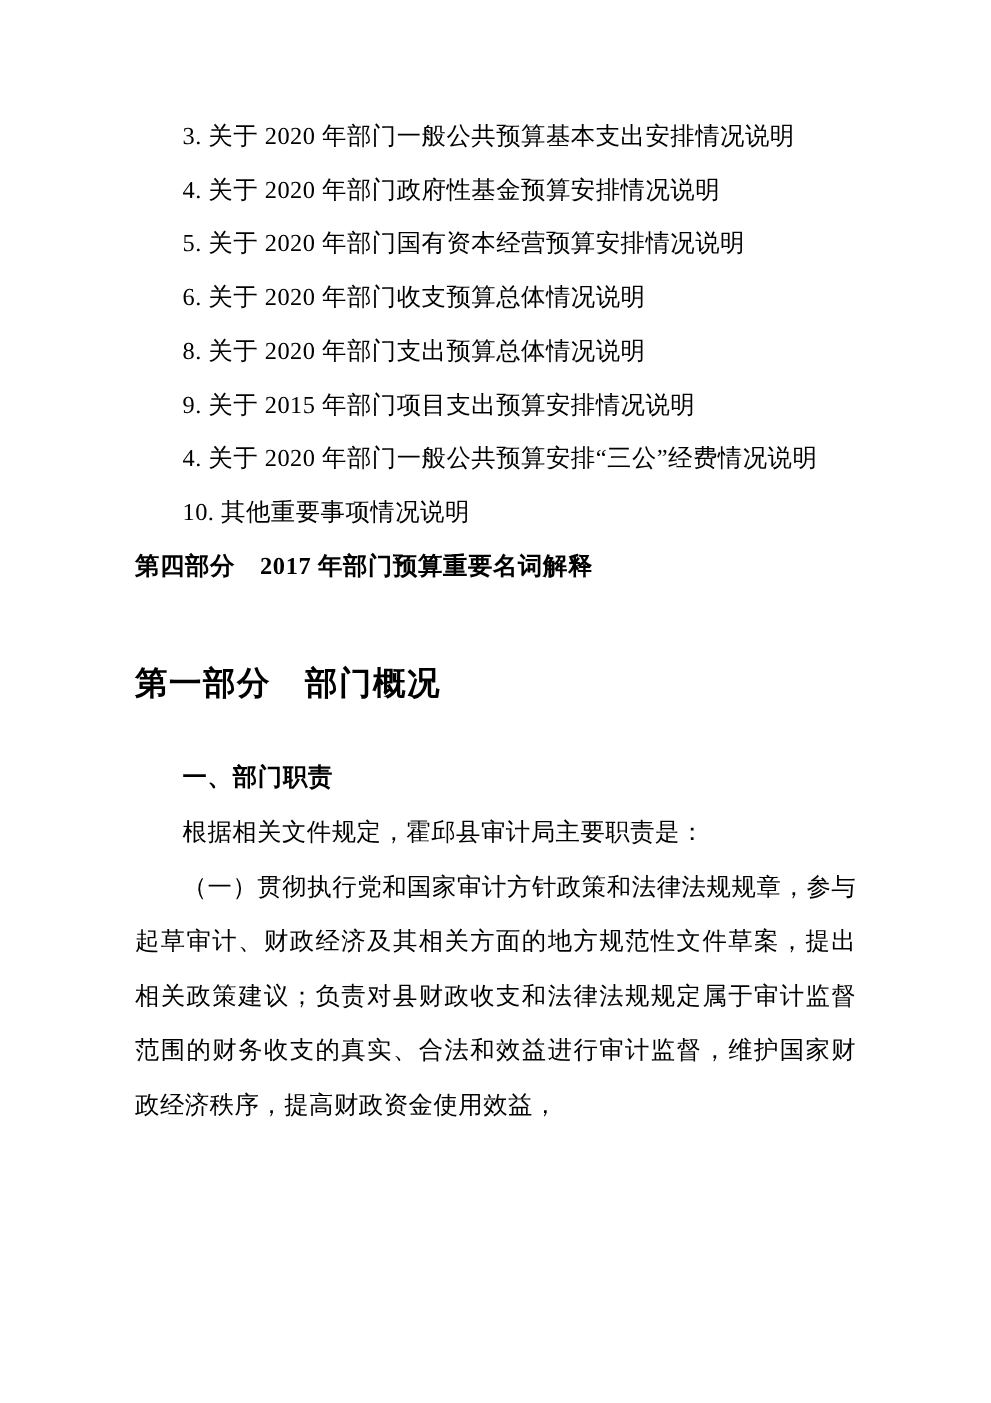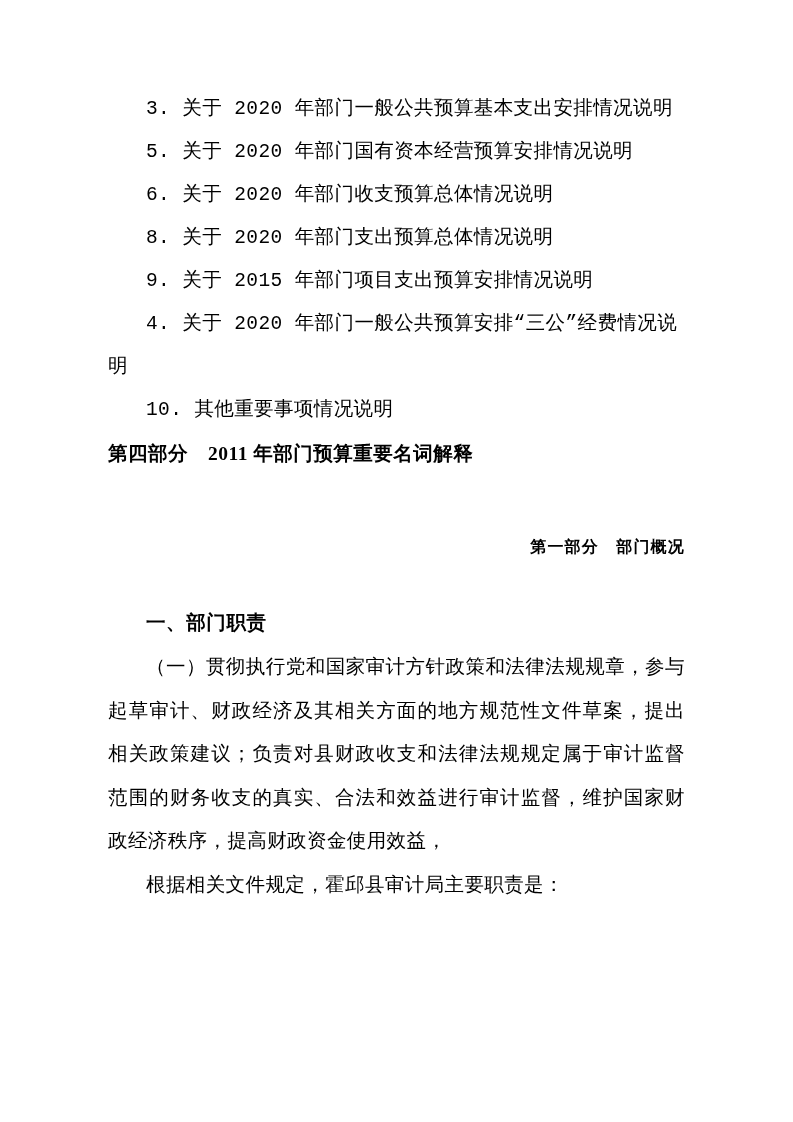--- a/index.html
+++ b/index.html
@@ -26,38 +26,37 @@
     margin: 0;
     padding: 0;
     list-style: none;
   }
   .toc-item {
     font-size: 19.5px;
     line-height: 43px;
     letter-spacing: 0.4px;
     text-indent: 38px;
     white-space: normal;
-    font-family: Liberation Mono, monospace;
   }
   .toc-item.hanging {
     text-indent: 38px;
   }
   .part-heading {
     font-size: 19.5px;
     line-height: 43px;
     font-weight: bold;
     letter-spacing: 0.5px;
     margin: 0;
     text-indent: 0;
   }
   .section-title {
-    font-size: 16px;
+    font-size: 26px;
     line-height: 40px;
     font-weight: bold;
-    text-align: right;
+    text-align: left;
     letter-spacing: 1.2px;
     margin: 52px 0 0 0;
   }
   .sub-heading {
     font-size: 19.5px;
     line-height: 44px;
     font-weight: bold;
     letter-spacing: 0.6px;
     margin: 34px 0 0 0;
     text-indent: 38px;
@@ -73,30 +72,31 @@
     text-justify: inter-ideograph;
   }
 </style>
 </head>
 <body>
 
 <div class="page">
 
   <ul class="toc-list">
     <li class="toc-item">3. 关于 2020 年部门一般公共预算基本支出安排情况说明</li>
+    <li class="toc-item">4. 关于 2020 年部门政府性基金预算安排情况说明</li>
     <li class="toc-item">5. 关于 2020 年部门国有资本经营预算安排情况说明</li>
     <li class="toc-item">6. 关于 2020 年部门收支预算总体情况说明</li>
     <li class="toc-item">8. 关于 2020 年部门支出预算总体情况说明</li>
     <li class="toc-item">9. 关于 2015 年部门项目支出预算安排情况说明</li>
     <li class="toc-item hanging">4. 关于 2020 年部门一般公共预算安排“三公”经费情况说明</li>
     <li class="toc-item">10. 其他重要事项情况说明</li>
   </ul>
 
-  <p class="part-heading">第四部分　2011 年部门预算重要名词解释</p>
+  <p class="part-heading">第四部分　2017 年部门预算重要名词解释</p>
 
   <h1 class="section-title">第一部分　部门概况</h1>
 
   <h2 class="sub-heading">一、部门职责</h2>
 
+  <p class="body-para">根据相关文件规定，霍邱县审计局主要职责是：</p>
   <p class="body-para">（一）贯彻执行党和国家审计方针政策和法律法规规章，参与起草审计、财政经济及其相关方面的地方规范性文件草案，提出相关政策建议；负责对县财政收支和法律法规规定属于审计监督范围的财务收支的真实、合法和效益进行审计监督，维护国家财政经济秩序，提高财政资金使用效益，</p>
-  <p class="body-para">根据相关文件规定，霍邱县审计局主要职责是：</p>
 
 </div>
 
 </body></html>

